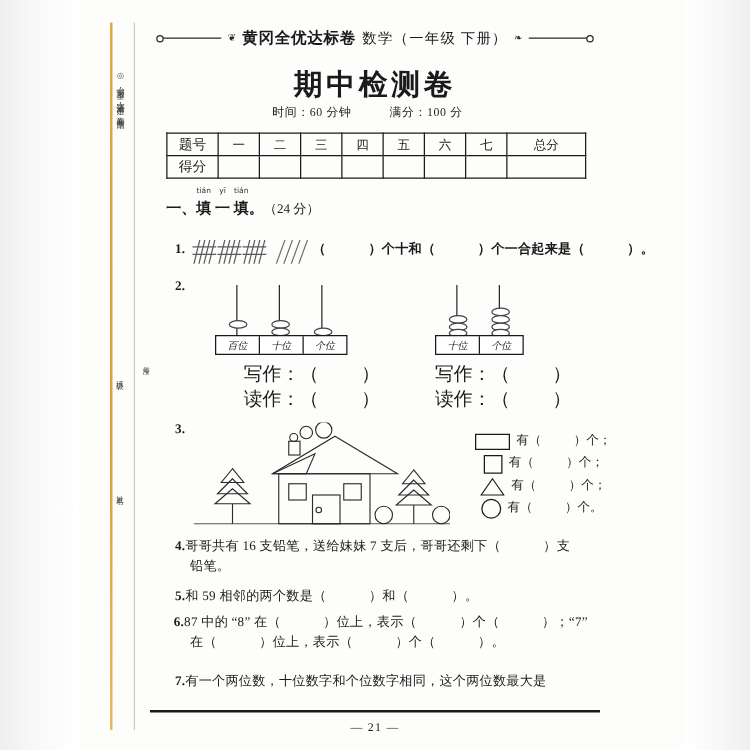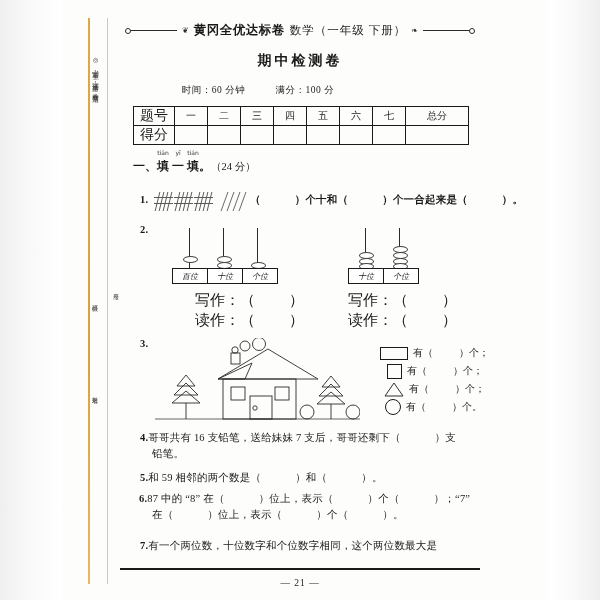--- a/index.html
+++ b/index.html
@@ -37,32 +37,32 @@
   .hdr-line::after{content:"";position:absolute;top:-1.5px;width:4px;height:4px;
     border:1px solid #2a2a2a;border-radius:50%;background:#fff;}
   .hdr-line.l::after{left:-4px;}
   .hdr-line.r::after{right:-4px;}
   .hdr-orn{font-size:8px;color:#2a2a2a;}
   .hdr-brand{font-weight:bold;font-size:12.5px;letter-spacing:.5px;
     font-family:"DejaVu Sans","Liberation Sans",sans-serif;}
   .hdr-subject{font-size:11.5px;letter-spacing:1px;}
 
   .title{position:absolute;left:0;top:52px;width:600px;text-align:center;
-    font-size:14px;font-weight:bold;letter-spacing:3px;
+    font-size:23px;font-weight:bold;letter-spacing:3px;
     font-family:"DejaVu Sans","Liberation Sans",sans-serif;}
 
-  .meta{position:absolute;left:0;top:84px;width:516px;text-align:center;font-size:9.5px;}
+  .meta{position:absolute;left:0;top:84px;width:516px;text-align:center;font-size:9.5px;padding-left:36px;}
   .meta span{margin:0 14px;letter-spacing:.5px;}
 
   
   .score-table{position:absolute;left:133px;top:106px;width:336px;
     border-collapse:collapse;font-size:10px;}
   .score-table td{border:1px solid #1a1a1a;height:17px;text-align:center;
     vertical-align:middle;padding:0;}
-  .score-table td.head{width:40px;font-size:14px;letter-spacing:0;}
+  .score-table td.head{width:40px;font-size:11px;letter-spacing:0;}
 
   
   .sec-head{position:absolute;left:133px;font-size:12px;font-weight:bold;white-space:nowrap;}
   .pinyin-wrap{display:inline-block;position:relative;}
   .pinyin{position:absolute;top:-9px;left:0;width:100%;text-align:center;
     font-size:6px;font-weight:normal;letter-spacing:0;
     font-family:"DejaVu Sans","Liberation Sans",sans-serif;color:#333;}
   .sec-score{font-weight:normal;font-size:10.5px;}
 
   .q{position:absolute;font-size:10.5px;line-height:16px;letter-spacing:.2px;}

